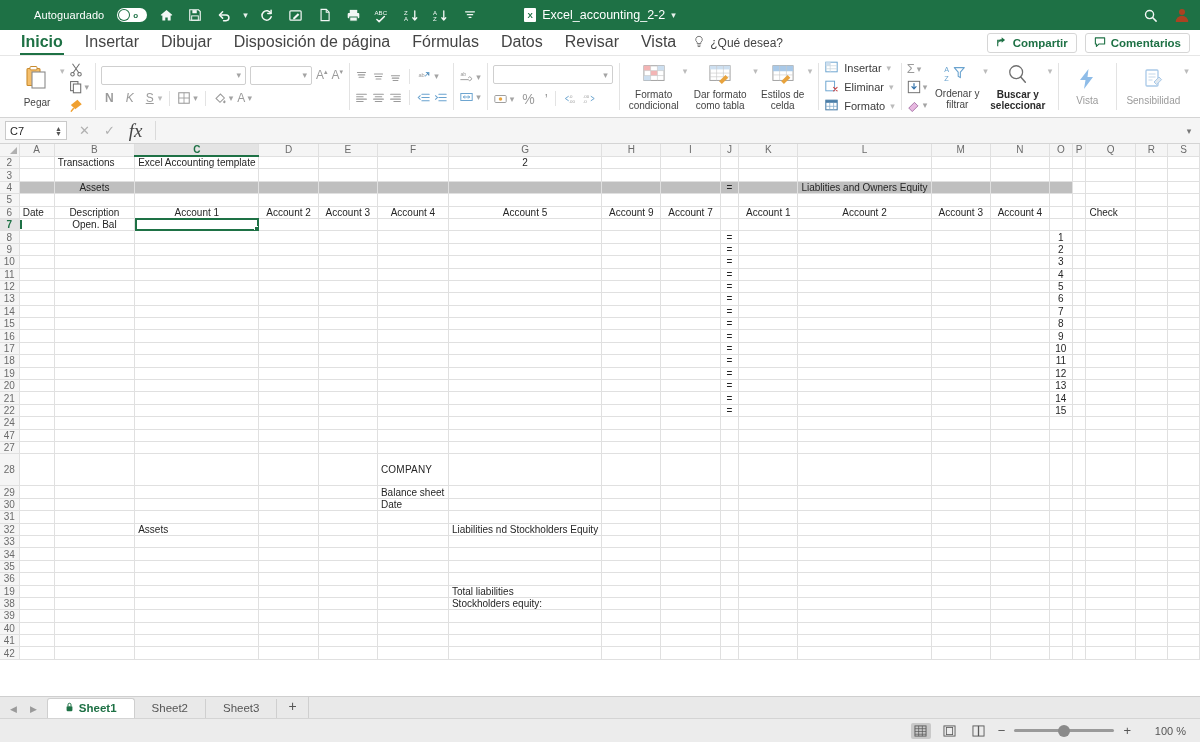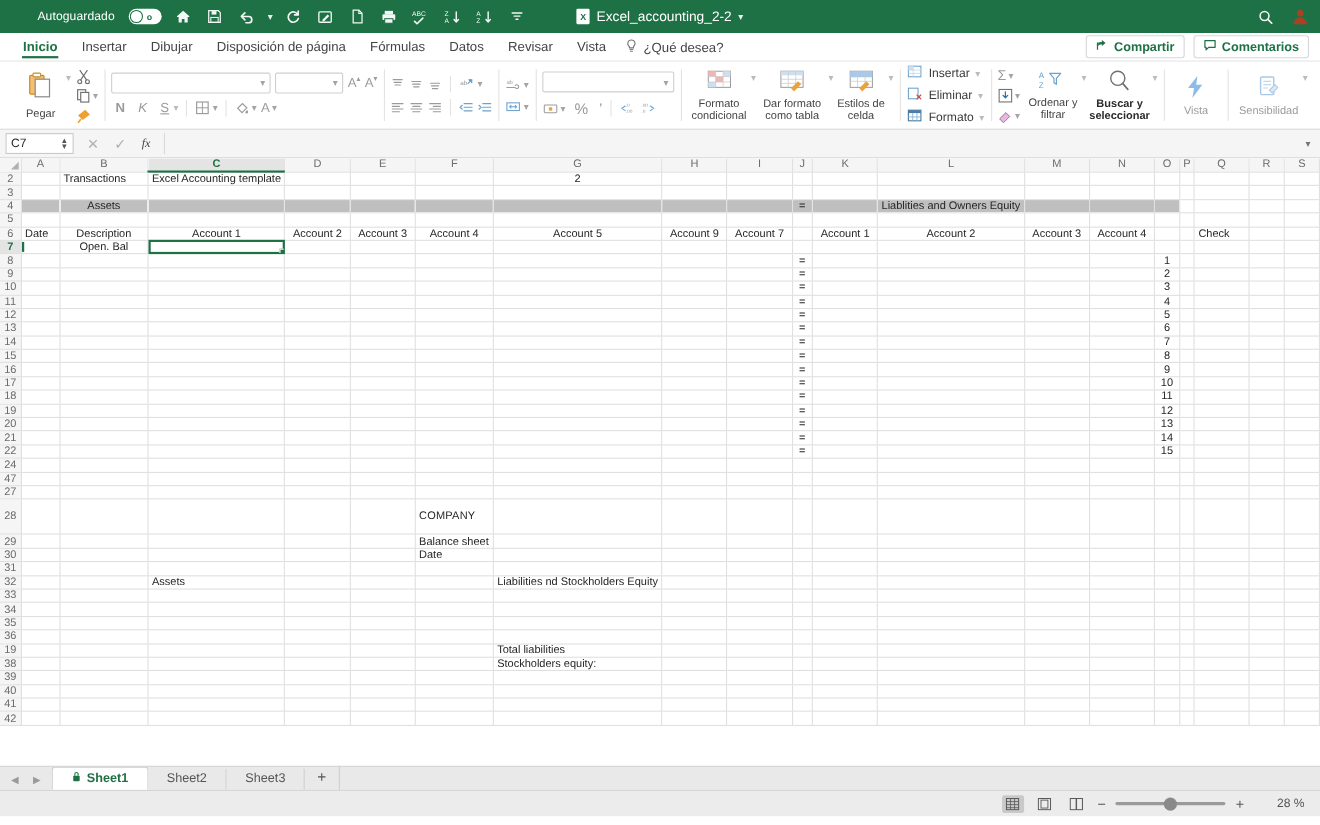--- a/index.html
+++ b/index.html
@@ -43,21 +43,21 @@
   .xl-badge:after{ content:"X"; font-size:8px; font-weight:bold; color:#1e7145; }
   .tb-right{ margin-left:auto; display:flex; align-items:center; gap:12px; z-index:2;}
   .chev{ font-size:9px; opacity:.9; }
 
   
   .ribbon-tabs{
     height:26px; background:#fff; display:flex; align-items:center;
     padding-left:10px; border-bottom:1px solid #e6e6e6; position:relative;
   }
   .rtab{
-    font-size:12px; color:#444; padding:3px 11px 5px 11px; cursor:default;
+    font-size:16px; color:#444; padding:3px 11px 5px 11px; cursor:default;
     white-space:nowrap;
   }
   .rtab.active{ color:#1e7145; font-weight:bold; position:relative; }
   .rtab.active:after{
     content:""; position:absolute; left:10px; right:10px; bottom:1px;
     height:2px; background:#1e7145;
   }
   .tellme{ display:flex; align-items:center; gap:5px; padding-left:6px; color:#444; font-size:12px;}
   .rtabs-right{ margin-left:auto; display:flex; align-items:center; gap:8px; padding-right:10px;}
   .tb-btn{
@@ -100,21 +100,21 @@
   .formula-bar{
     height:26px; background:#f5f5f5; display:flex; align-items:center;
     border-bottom:1px solid #d4d4d4;
   }
   .namebox{
     width:62px; height:19px; margin-left:5px; background:#fff; border:1px solid #c9c9c9;
     display:flex; align-items:center; padding:0 4px; font-size:11px; position:relative;
   }
   .spin{ margin-left:auto; display:flex; flex-direction:column; line-height:5px; color:#555; font-size:7px;}
   .fb-icons{ display:flex; align-items:center; gap:14px; padding:0 12px; color:#b0b0b0; font-size:13px;}
-  .fx{ font-style:italic; font-family:"Liberation Serif", serif; color:#444; font-size:11px;}
+  .fx{ font-style:italic; font-family:"Liberation Serif", serif; color:#444; font-size:19px;}
   .fb-input{ flex:1; height:19px; border-left:1px solid #dadada; }
   .fb-chev{ width:22px; text-align:center; color:#777; font-size:9px; }
 
   
   .sheet-wrap{ position:relative; height:552px; overflow:hidden; background:#fff; }
   table.grid{ border-collapse:collapse; table-layout:fixed; }
   table.grid td, table.grid th{
     border-right:1px solid #e0e0e0; border-bottom:1px solid #e0e0e0;
     font-size:10px; font-weight:normal; padding:0 3px; height:12.4px;
     overflow:hidden; white-space:nowrap; vertical-align:middle;
@@ -1632,15 +1632,15 @@
           <rect x="1" y="1" width="12" height="11" fill="none" stroke="#5a5a5a" stroke-width="1"></rect>
           <path d="M7 1v11" stroke="#5a5a5a" stroke-width="1.4"></path>
         </svg>
     </span>
     <span style="font-size:13px;">−</span>
     <span class="zoomslider">
       <span class="track"></span>
         <span class="knob"></span>
     </span>
     <span style="font-size:13px;">+</span>
-    <span class="zlabel">28 %</span>
+    <span class="zlabel">100 %</span>
   </div>
 </div>
 
 </body></html>

